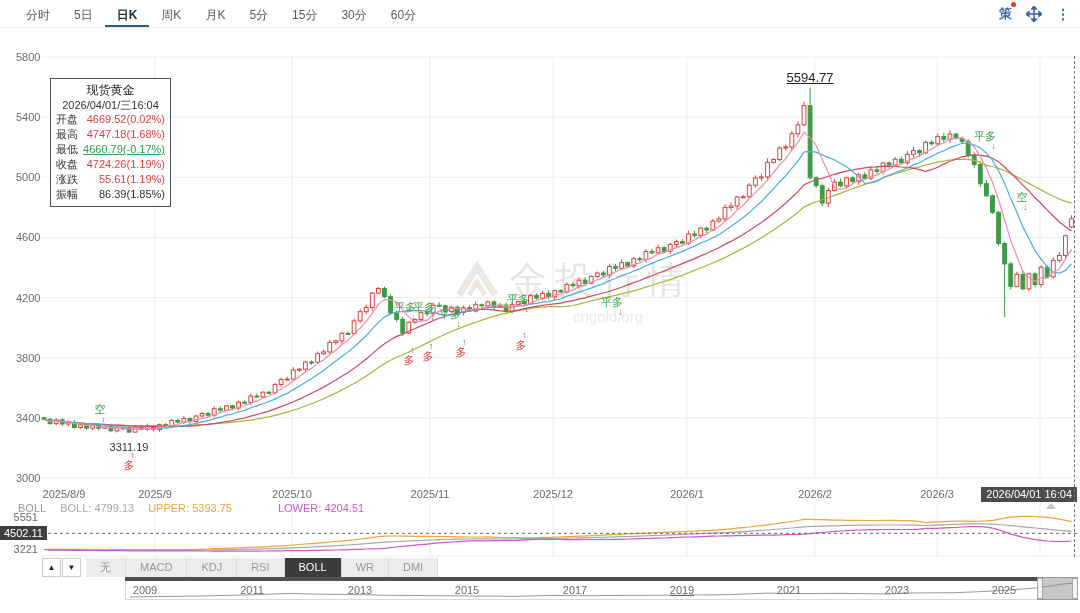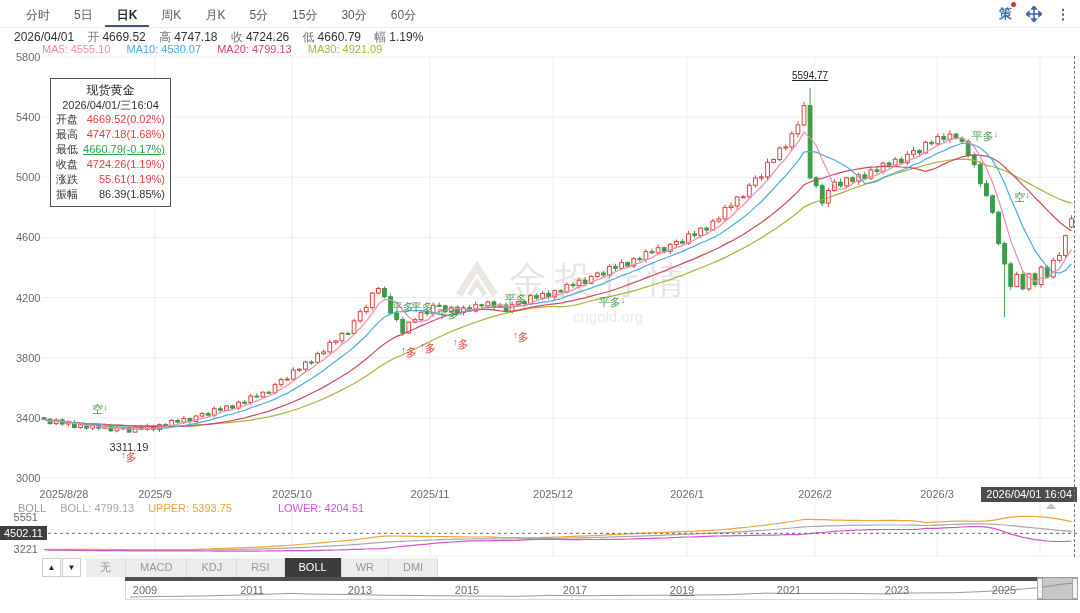--- a/index.html
+++ b/index.html
@@ -46,25 +46,25 @@
   .tt-row { display:flex; justify-content:space-between; font-size:11px; line-height:15px; }
   .tt-row .tt-label { color:#333; }
 
   
   .watermark { position:absolute; left:455px; top:255px; opacity:.32; z-index:1; pointer-events:none; }
   .wm-row { display:flex; align-items:center; gap:10px; }
   .wm-text { font-size:38px; letter-spacing:8px; color:#b8b0a4; }
   .wm-url { font-size:15px; color:#c4bcb0; margin:2px 0 0 118px; }
 
   
-  .anno { position:absolute; z-index:5; display:flex; flex-direction:row;
-    align-items:flex-start; font-size:11px; line-height:12px; transform:translateX(-50%);
+  .anno { position:absolute; z-index:5; display:flex; flex-direction:column;
+    align-items:flex-end; font-size:11px; line-height:12px; transform:translateX(-50%);
     pointer-events:none; }
   .anno .arr { font-size:9px; line-height:8px; }
-  .peak-label { position:absolute; font-size:10px; color:#222; transform:translateX(-50%); z-index:5;text-decoration:underline; }
+  .peak-label { position:absolute; font-size:13px; color:#222; transform:translateX(-50%); z-index:5;text-decoration:underline; }
 
   
   .boll-head { position:absolute; top:502px; left:18px; font-size:11px; display:flex; gap:14px; z-index:4; }
   .boll-badge { position:absolute; left:0; top:526px; height:14px; line-height:14px;
     background:#3f3f3f; color:#fff; font-size:11px; padding:0 4px; z-index:6; }
 
   
   .crosshair { position:absolute; left:1074px; top:56px; height:501px; width:0;
     border-left:1px dashed #777; z-index:8; }
 
@@ -118,35 +118,21 @@
           <path d="M8 0 L10.2 3 L5.8 3 Z"></path>
             <path d="M8 16 L10.2 13 L5.8 13 Z"></path>
           <path d="M0 8 L3 5.8 L3 10.2 Z"></path>
             <path d="M16 8 L13 5.8 L13 10.2 Z"></path>
         </g>
       </svg>
       <span class="icon-dots">⋮</span>
     </div>
   </div>
 
-  <div class="infobar">
-    <b>2026/04/01</b>
-    <span class="f-label">开</span><b>4669.52</b>
-    <span class="f-label">高</span><b>4747.18</b>
-    <span class="f-label">收</span><b>4724.26</b>
-    <span class="f-label">低</span><b>4660.79</b>
-    <span class="f-label">幅</span><b>1.19%</b>
-  </div>
-
-  <div class="mabar">
-    <span style="color: rgb(242, 139, 171);">MA5: 4555.10</span>
-    <span style="color: rgb(73, 172, 228);">MA10: 4530.07</span>
-    <span style="color: rgb(210, 72, 95);">MA20: 4799.13</span>
-    <span style="color: rgb(169, 180, 60);">MA30: 4921.09</span>
-  </div>
+
 
   <div class="watermark">
     <div class="wm-row">
       <svg width="44" height="40" viewBox="0 0 44 40">
         <path d="M4 34 L22 6 L40 34" fill="none" stroke="#c0b8ac" stroke-width="7"></path>
         <path d="M14 34 L22 21 L30 34" fill="none" stroke="#c0b8ac" stroke-width="5"></path>
       </svg>
       <span class="wm-text">金投行情</span>
     </div>
     <div class="wm-url">cngold.org</div>
@@ -602,21 +588,21 @@
   </div>
 
 <div class="ylab" style="left: 0px; top: 51px;">5800</div>
     <div class="ylab" style="left: 0px; top: 111.143px;">5400</div>
     <div class="ylab" style="left: 0px; top: 171.286px;">5000</div>
     <div class="ylab" style="left: 0px; top: 231.428px;">4600</div>
     <div class="ylab" style="left: 0px; top: 291.571px;">4200</div>
     <div class="ylab" style="left: 0px; top: 351.714px;">3800</div>
     <div class="ylab" style="left: 0px; top: 411.857px;">3400</div>
     <div class="ylab" style="left: 0px; top: 472px;">3000</div>
-    <div class="xlab" style="left: 64px; top: 488px;">2025/8/28</div>
+    <div class="xlab" style="left: 64px; top: 488px;">2025/8/9</div>
     <div class="xlab" style="left: 155px; top: 488px;">2025/9</div>
     <div class="xlab" style="left: 292px; top: 488px;">2025/10</div>
     <div class="xlab" style="left: 430px; top: 488px;">2025/11</div>
     <div class="xlab" style="left: 553px; top: 488px;">2025/12</div>
     <div class="xlab" style="left: 687px; top: 488px;">2026/1</div>
     <div class="xlab" style="left: 815px; top: 488px;">2026/2</div>
     <div class="xlab" style="left: 937px; top: 488px;">2026/3</div>
     <div class="peak-label" style="left: 810.08px; top: 70px;">5594.77</div>
     <div class="anno" style="left: 100px; top: 403px; color: rgb(61, 155, 71);">
       <span>空</span>

